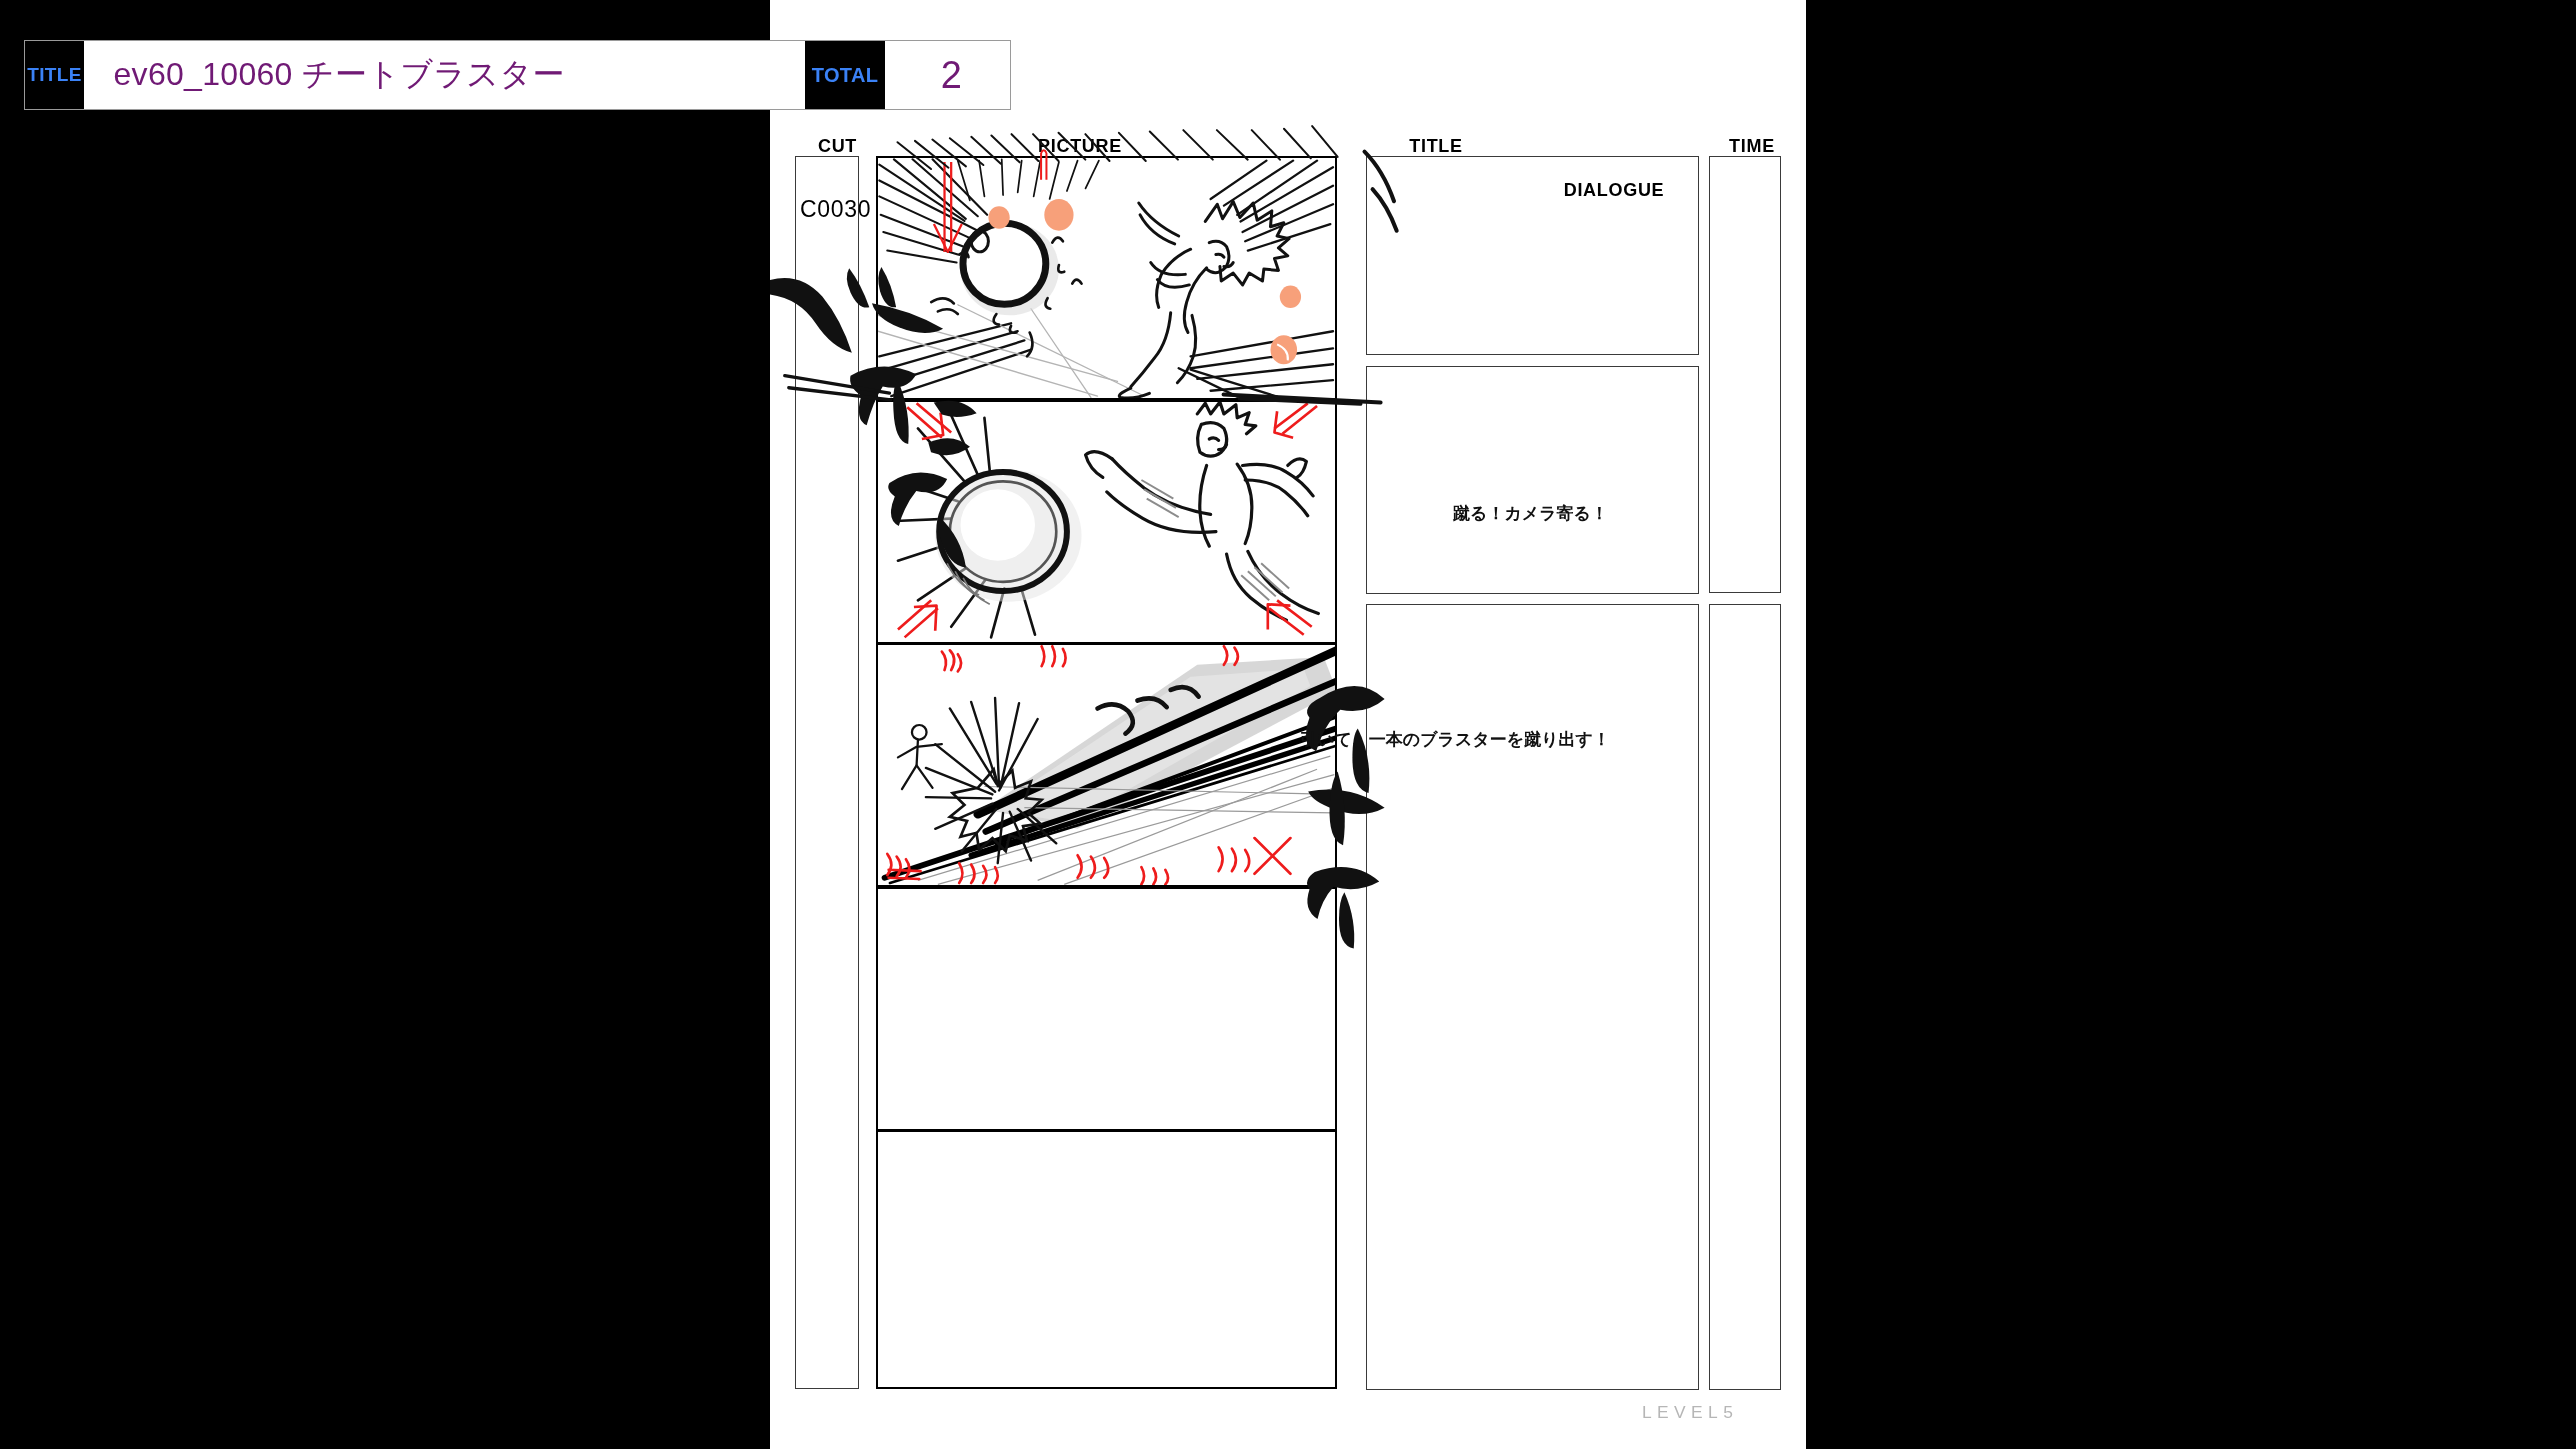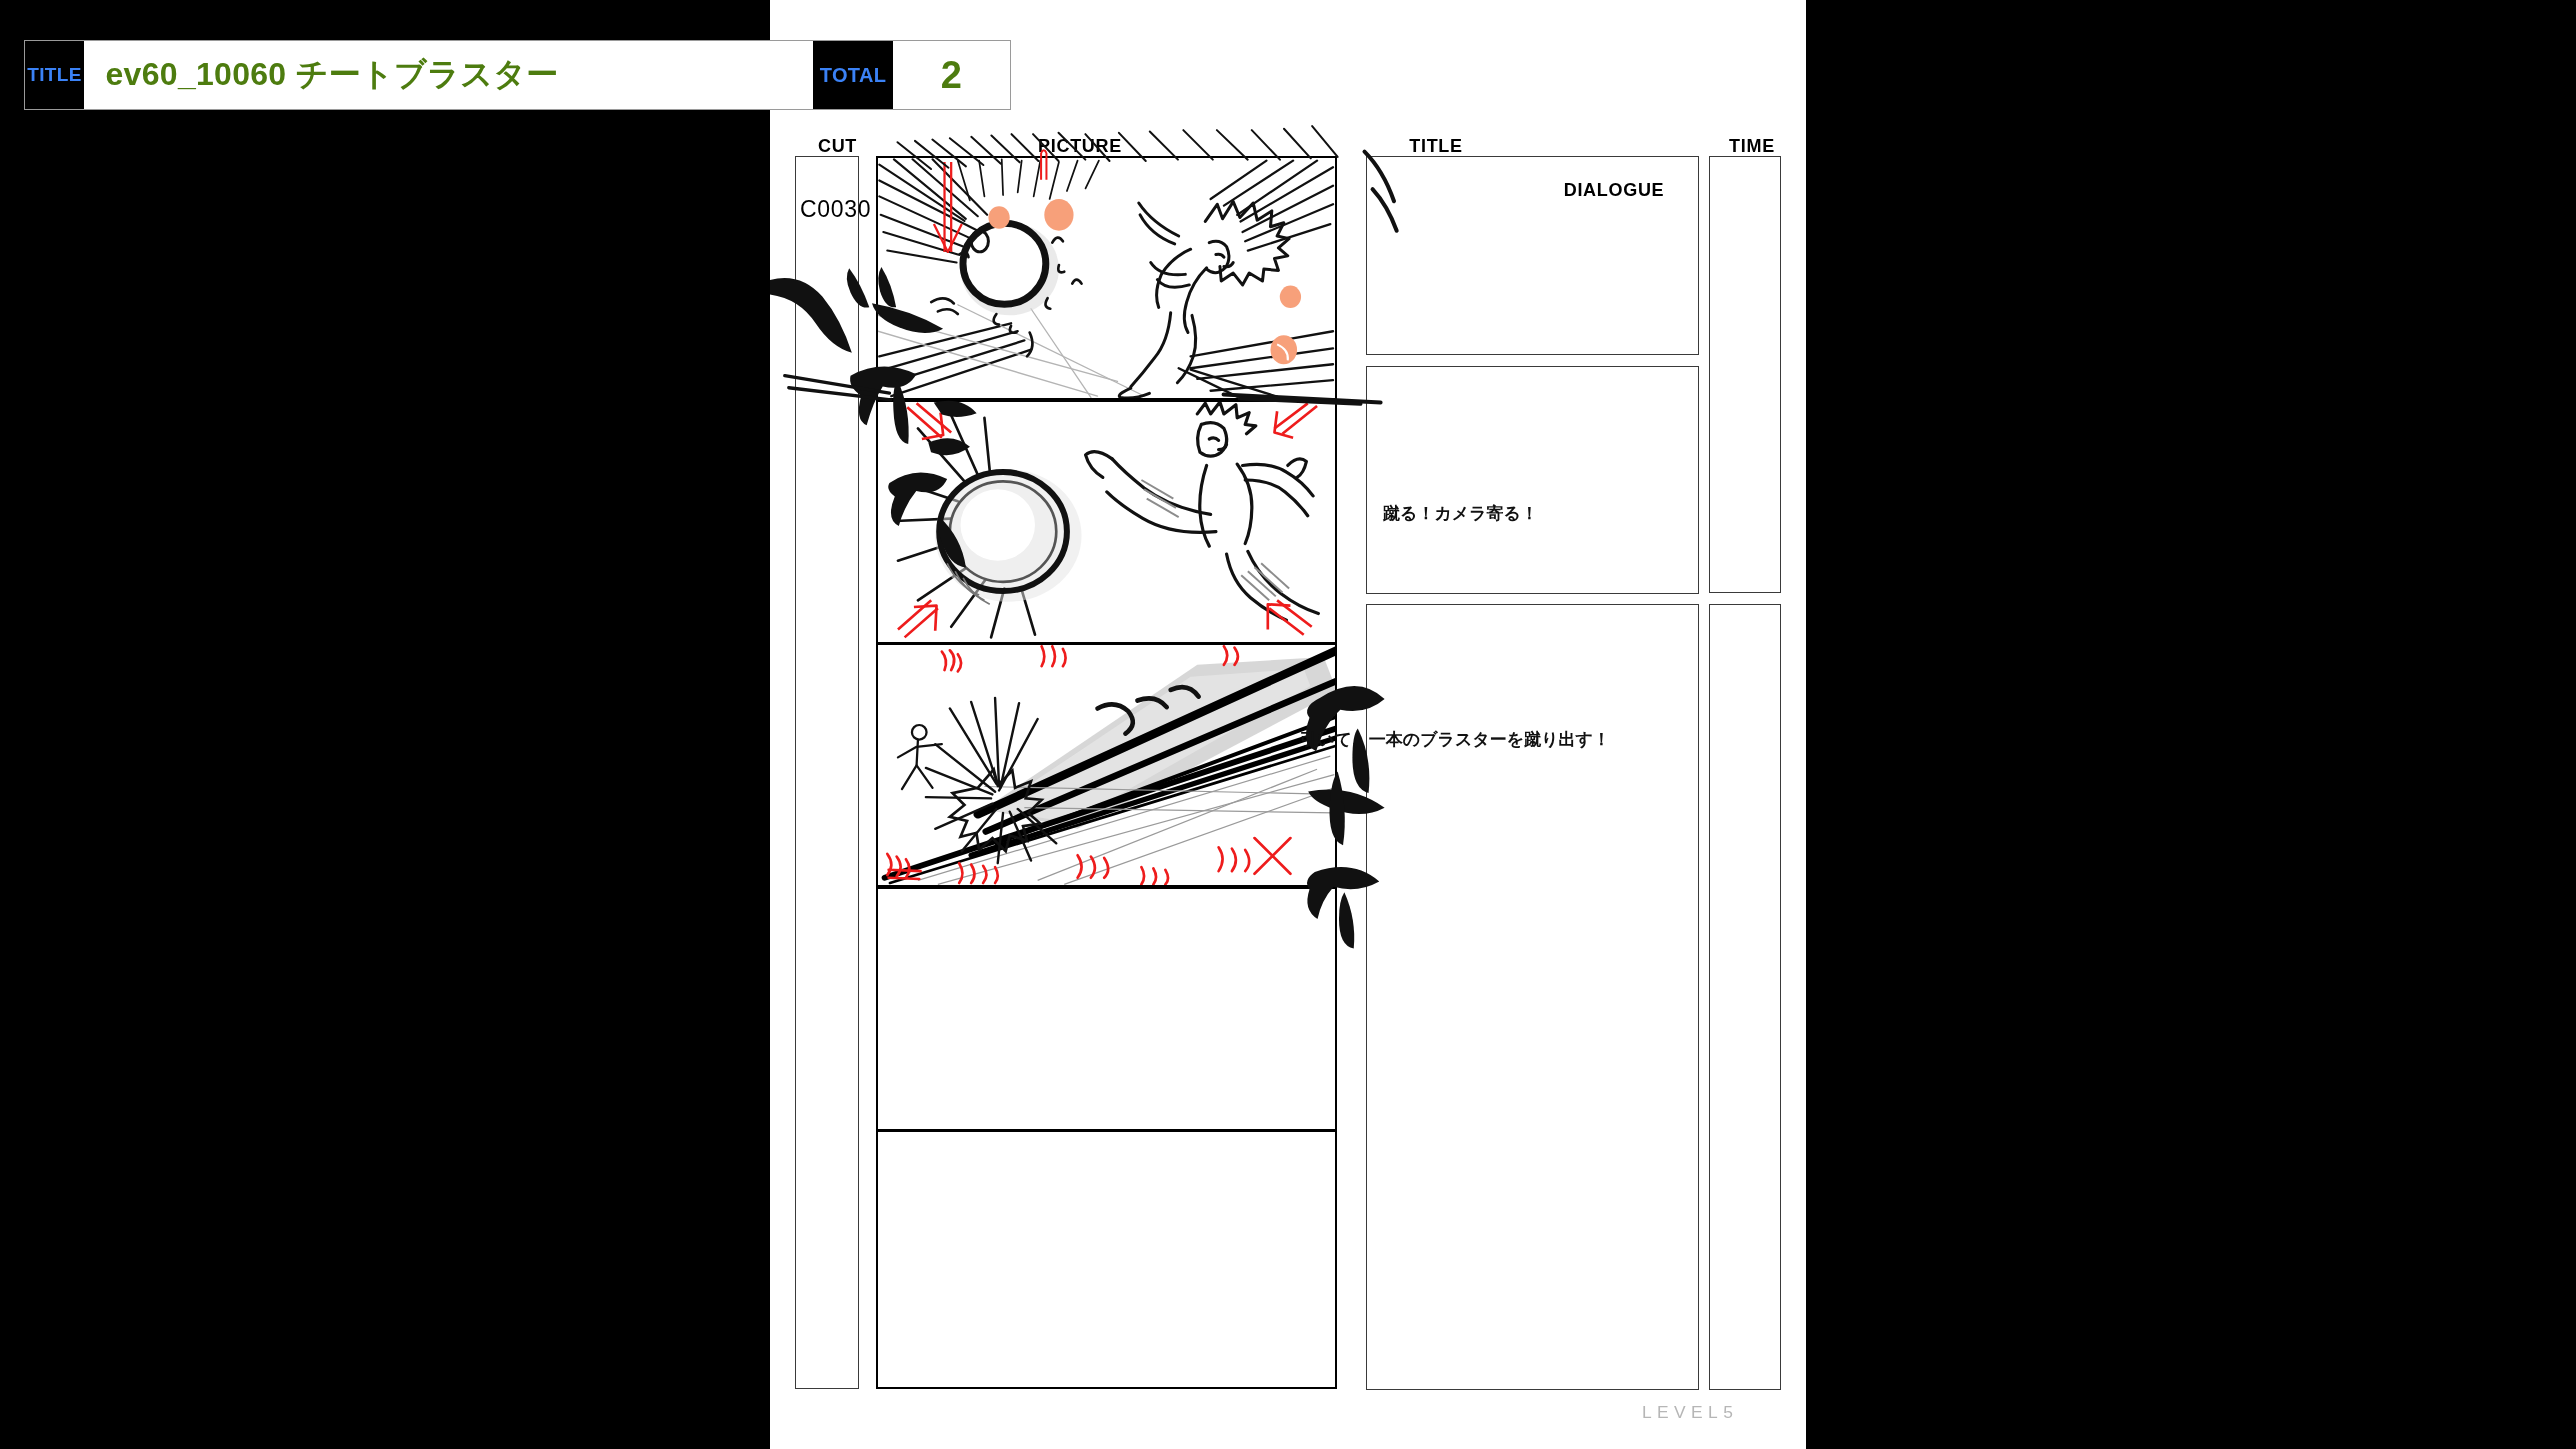--- a/index.html
+++ b/index.html
@@ -50,24 +50,25 @@
     font-weight: bold;
     letter-spacing: 0.3px;
   }
   .tb-label.title-lbl { width: 59px; font-size: 19px; }
   .tb-label.total-lbl { width: 80px; font-size: 20px; }
   .tb-value {
     display: flex;
     align-items: center;
     padding-left: 21.5px;
     font-size: 32px;
-    font-weight: bold;
-    color: #4d7c0f;
+    font-weight: normal;
+    color: #701a75;
     letter-spacing: 0.3px;
     white-space: nowrap;
+    margin-left: 8px;
   }
   .tb-title-value { flex: 1; }
   .tb-total-value {
     width: 117px;
     justify-content: center;
     padding-left: 0;
     font-size: 38px;
   }
 
   
@@ -135,21 +136,21 @@
     position: absolute;
     font-size: 17px;
     font-weight: bold;
     line-height: 1.32;
     color: #111111;
     white-space: pre-line;
     z-index: 60;
     letter-spacing: 0px;
   }
   #atext1 { left: 1383px; top: 248px; width: 315px; }
-  #atext2 { left: 1383px; top: 503px; width: 315px; }
+  #atext2 { left: 1453px; top: 503px; width: 315px; }
   #atext3 { left: 1300px; top: 729px; width: 349px; }
 
   
   .logo {
     position: absolute;
     left: 1642px;
     top: 1402px;
     font-size: 17.4px;
     letter-spacing: 5.4px;
     color: #b6b6b6;

